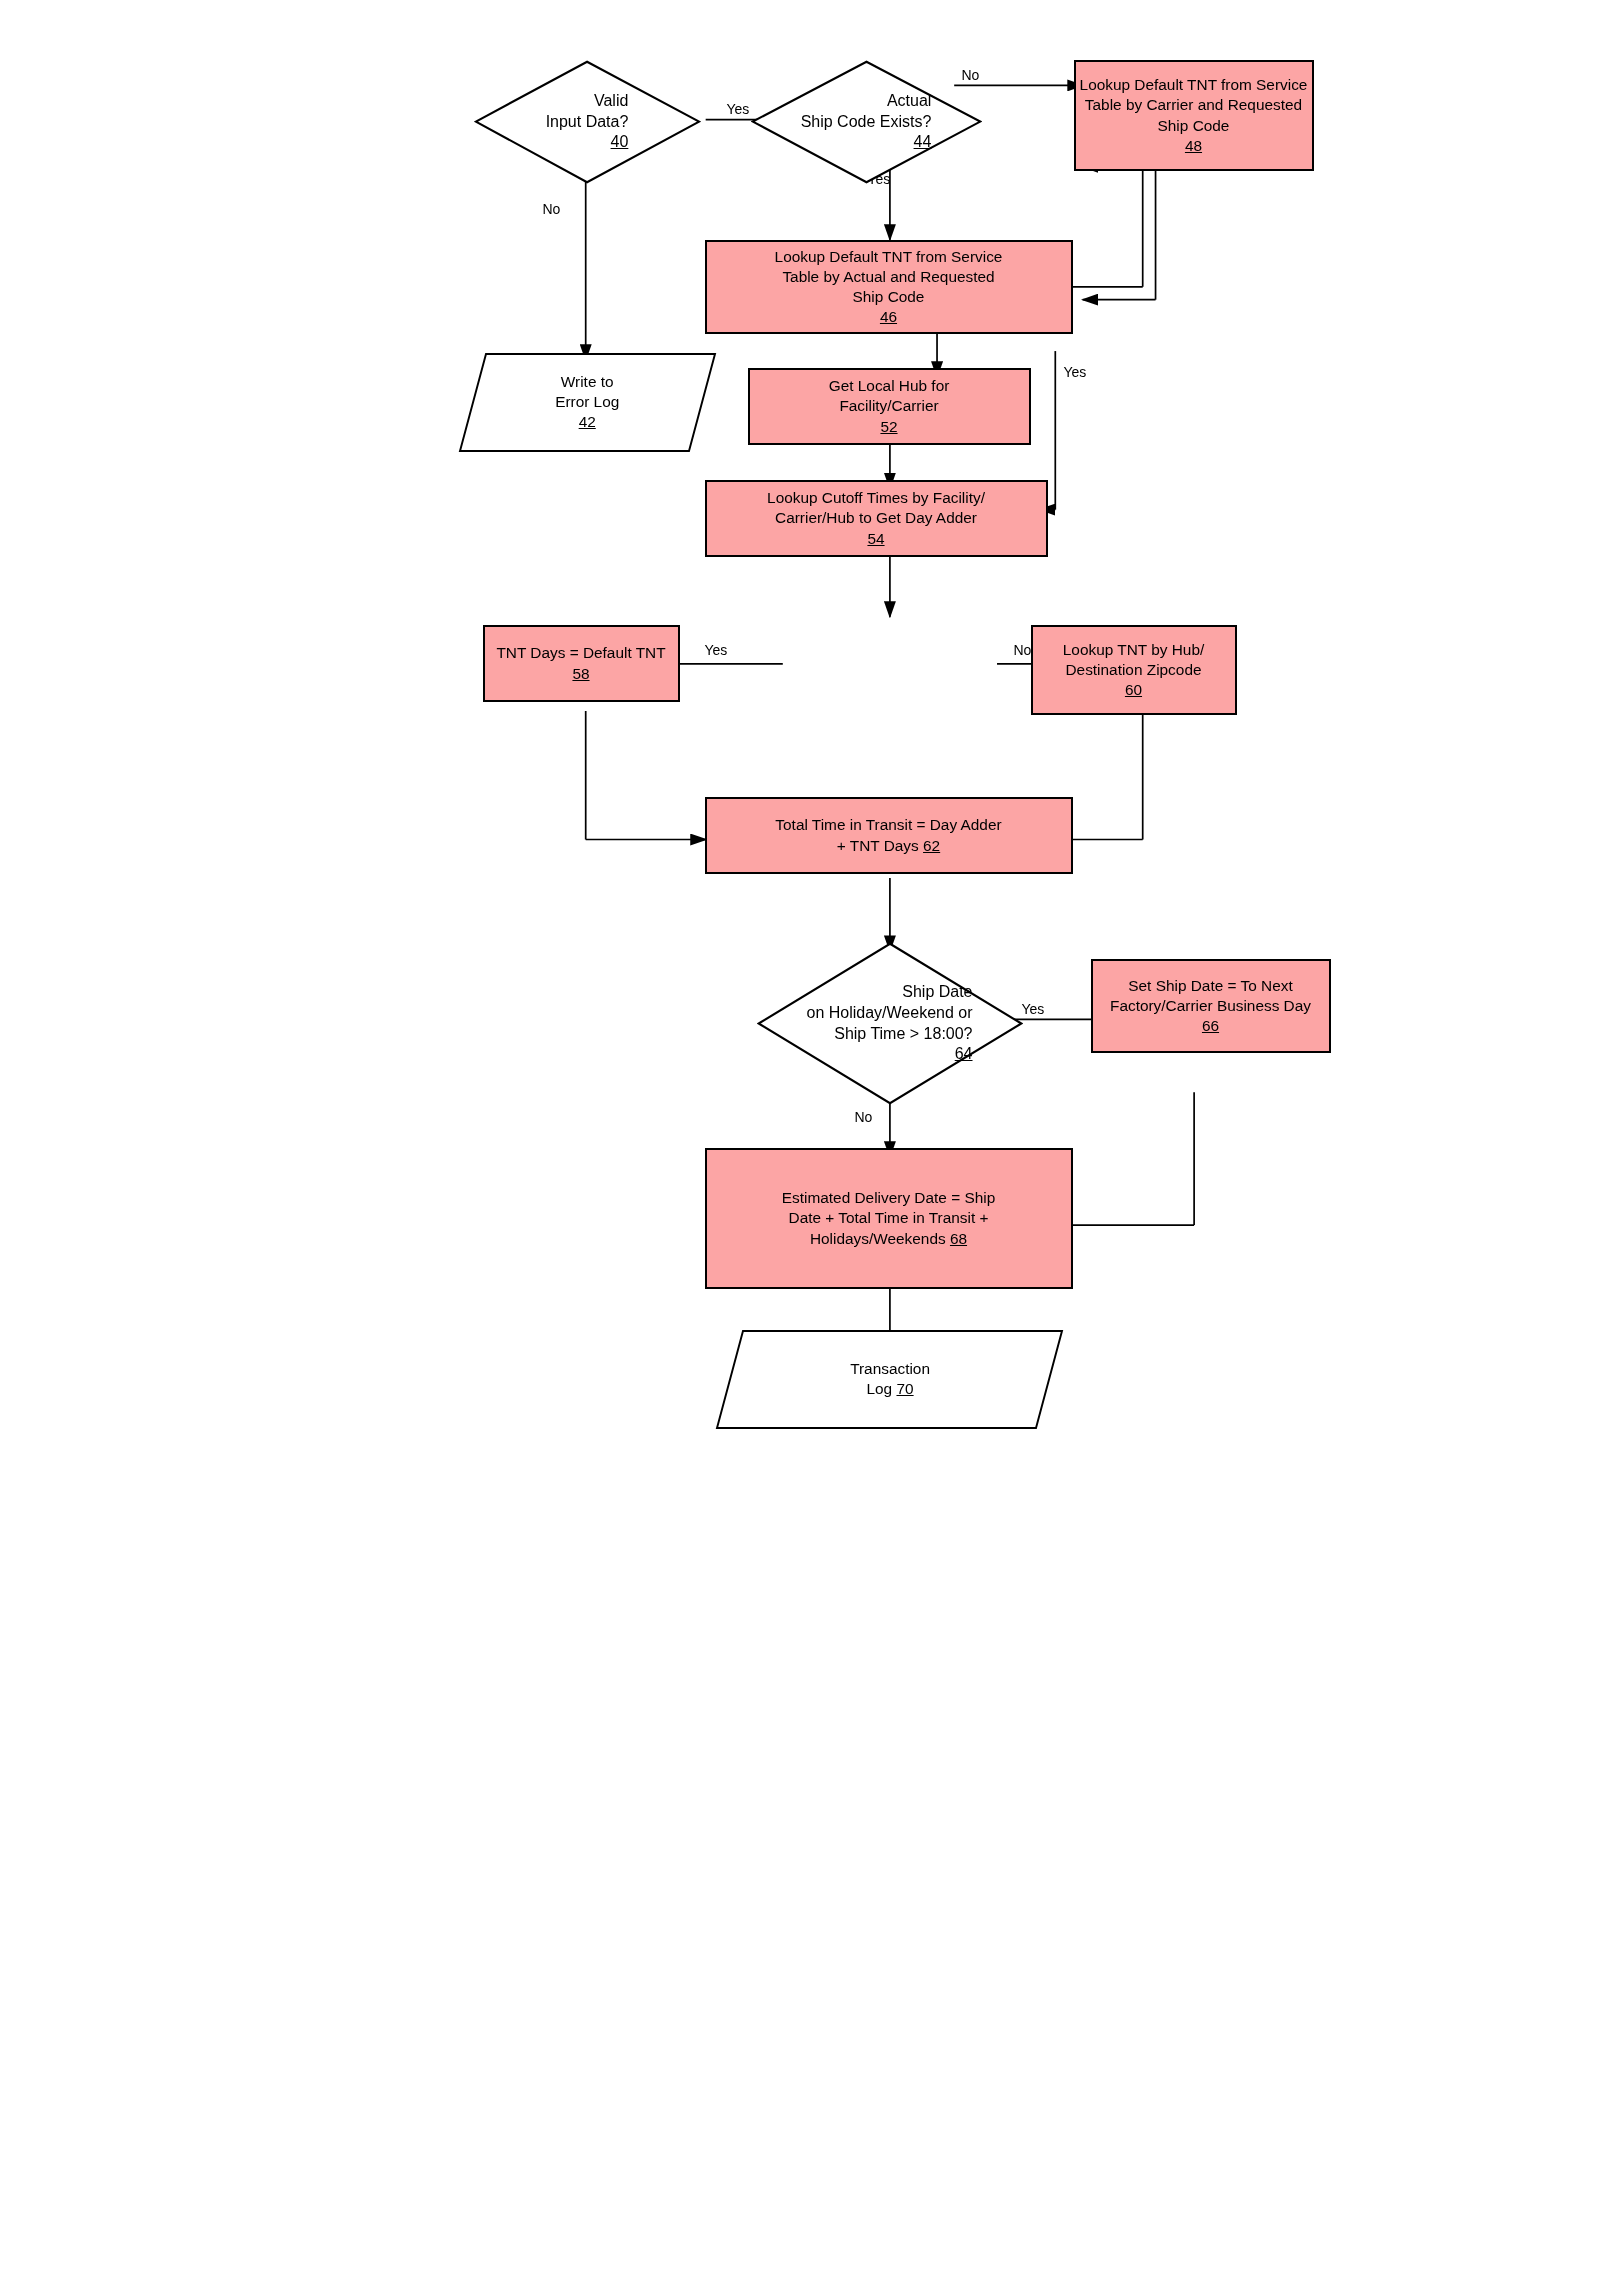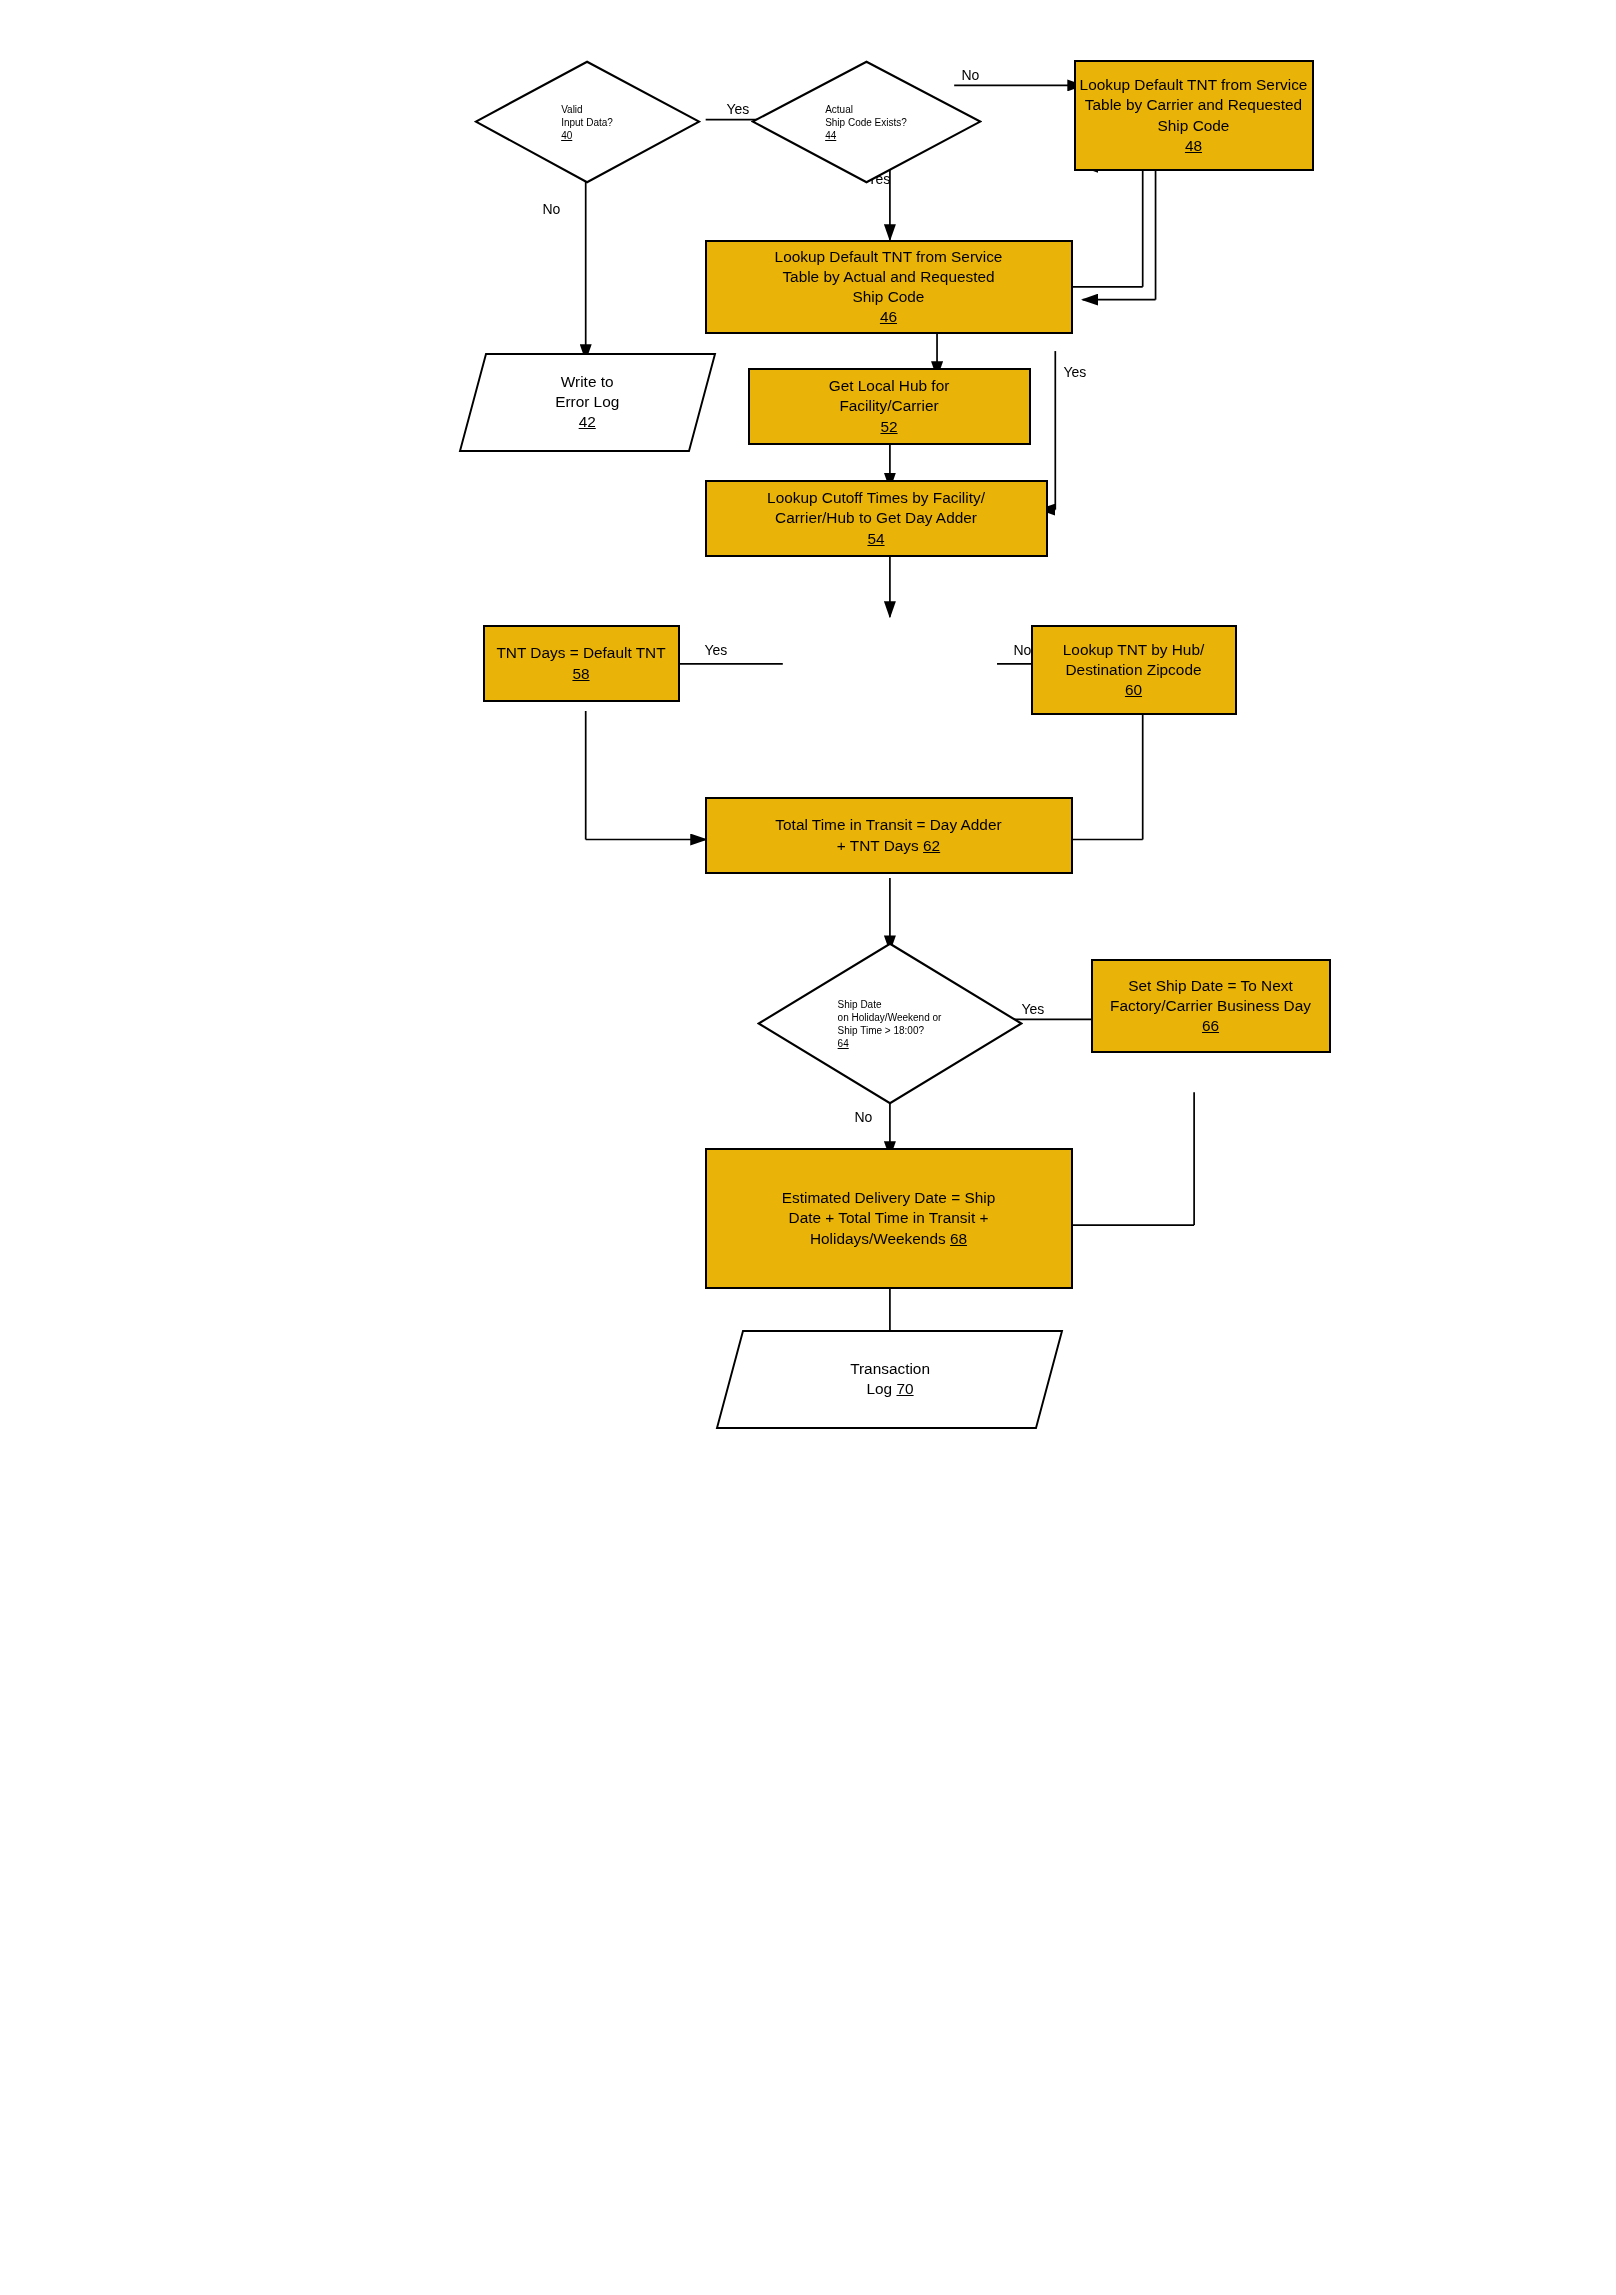--- a/index.html
+++ b/index.html
@@ -24,35 +24,35 @@
       display: flex;
       align-items: center;
       justify-content: center;
       text-align: center;
       font-size: 15.4px;
       font-family: Arial, sans-serif;
       line-height: 1.3;
     }
     .box {
       border: 2.1px solid #000;
-      background: #eab308;
+      background: #fca5a5;
     }
     .diamond-wrap {
       position: absolute;
       display: flex;
       align-items: center;
       justify-content: center;
     }
     .diamond-svg {
       position: absolute;
     }
     .diamond-text {
       position: relative;
-      text-align: left;
-      font-size: 10px;
+      text-align: right;
+      font-size: 16px;
       font-family: Arial, sans-serif;
       line-height: 1.3;
       z-index: 2;
     }
     .parallelogram {
       background: #fff;
       border: 2.1px solid #000;
       transform: skewX(-15deg);
     }
     .parallelogram-inner {

